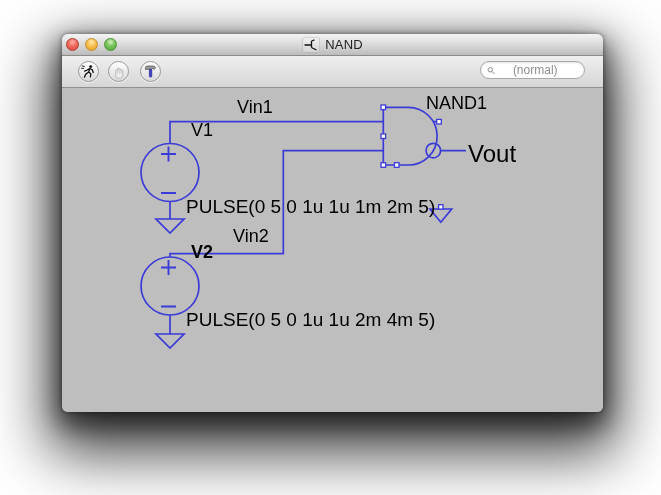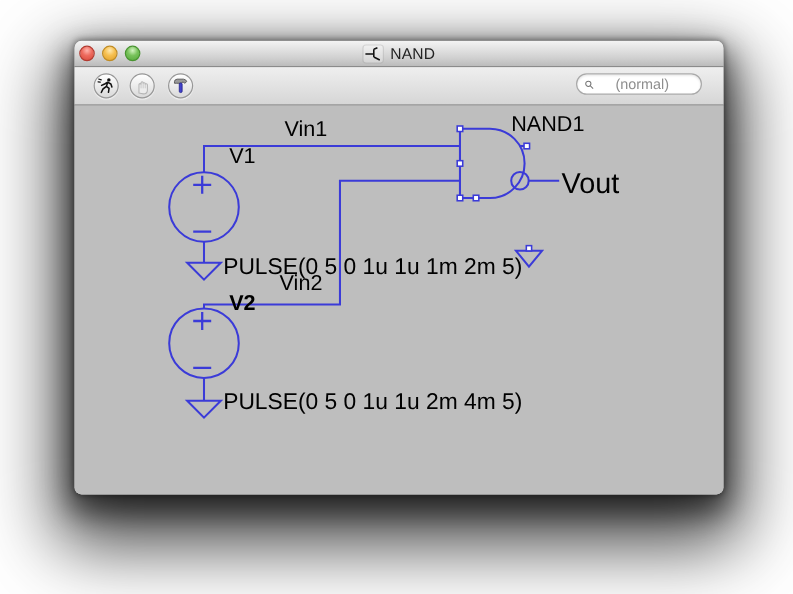--- a/index.html
+++ b/index.html
@@ -57,21 +57,21 @@
     font-size:12px;color:#555;font-family:"Liberation Sans",sans-serif;padding:0;
   }
   .searchbox input::placeholder{color:#8e8e8e;opacity:1;}
   
   .schematic{position:relative;height:325px;background:#bebebe;}
   .schematic svg{position:absolute;left:0;top:0;}
   .sch-label{
     position:absolute;color:#000;white-space:nowrap;line-height:1.1;
     font-family:"Liberation Sans",sans-serif;cursor:default;
   }
-  .fs18{font-size:18px;} .fs19{font-size:19px;margin-top:16px;} .fs20{font-size:24px;}
+  .fs18{font-size:18px;} .fs19{font-size:19px;} .fs20{font-size:24px;}
   .wire{stroke:#3b3bd8;stroke-width:1.7;fill:none;}
   .sym{stroke:#3b3bd8;stroke-width:1.7;fill:none;}
   .pm{stroke:#3b3bd8;stroke-width:1.9;fill:none;}
   .pin{fill:#ffffff;stroke:#3b3bd8;stroke-width:1.3;}
 </style>
 </head>
 <body>
 
 <div class="window">
 

